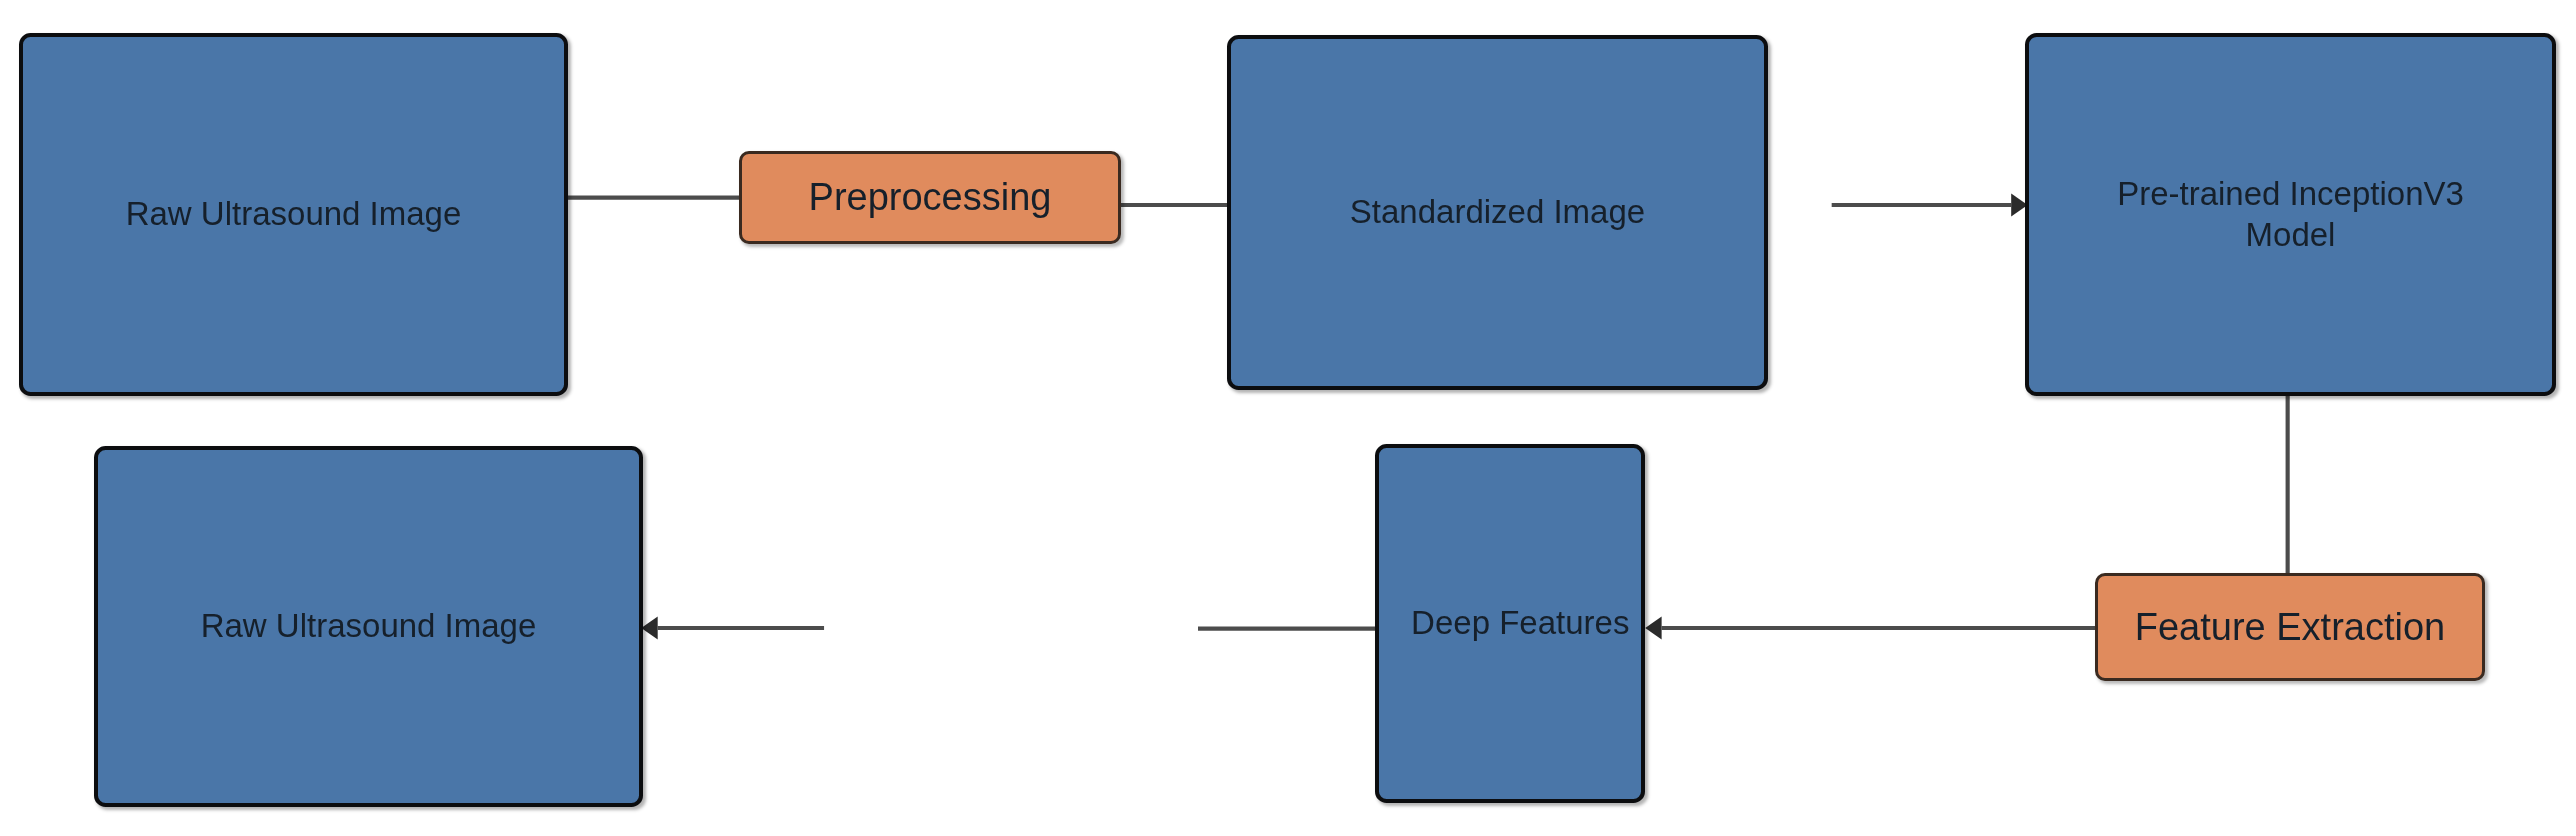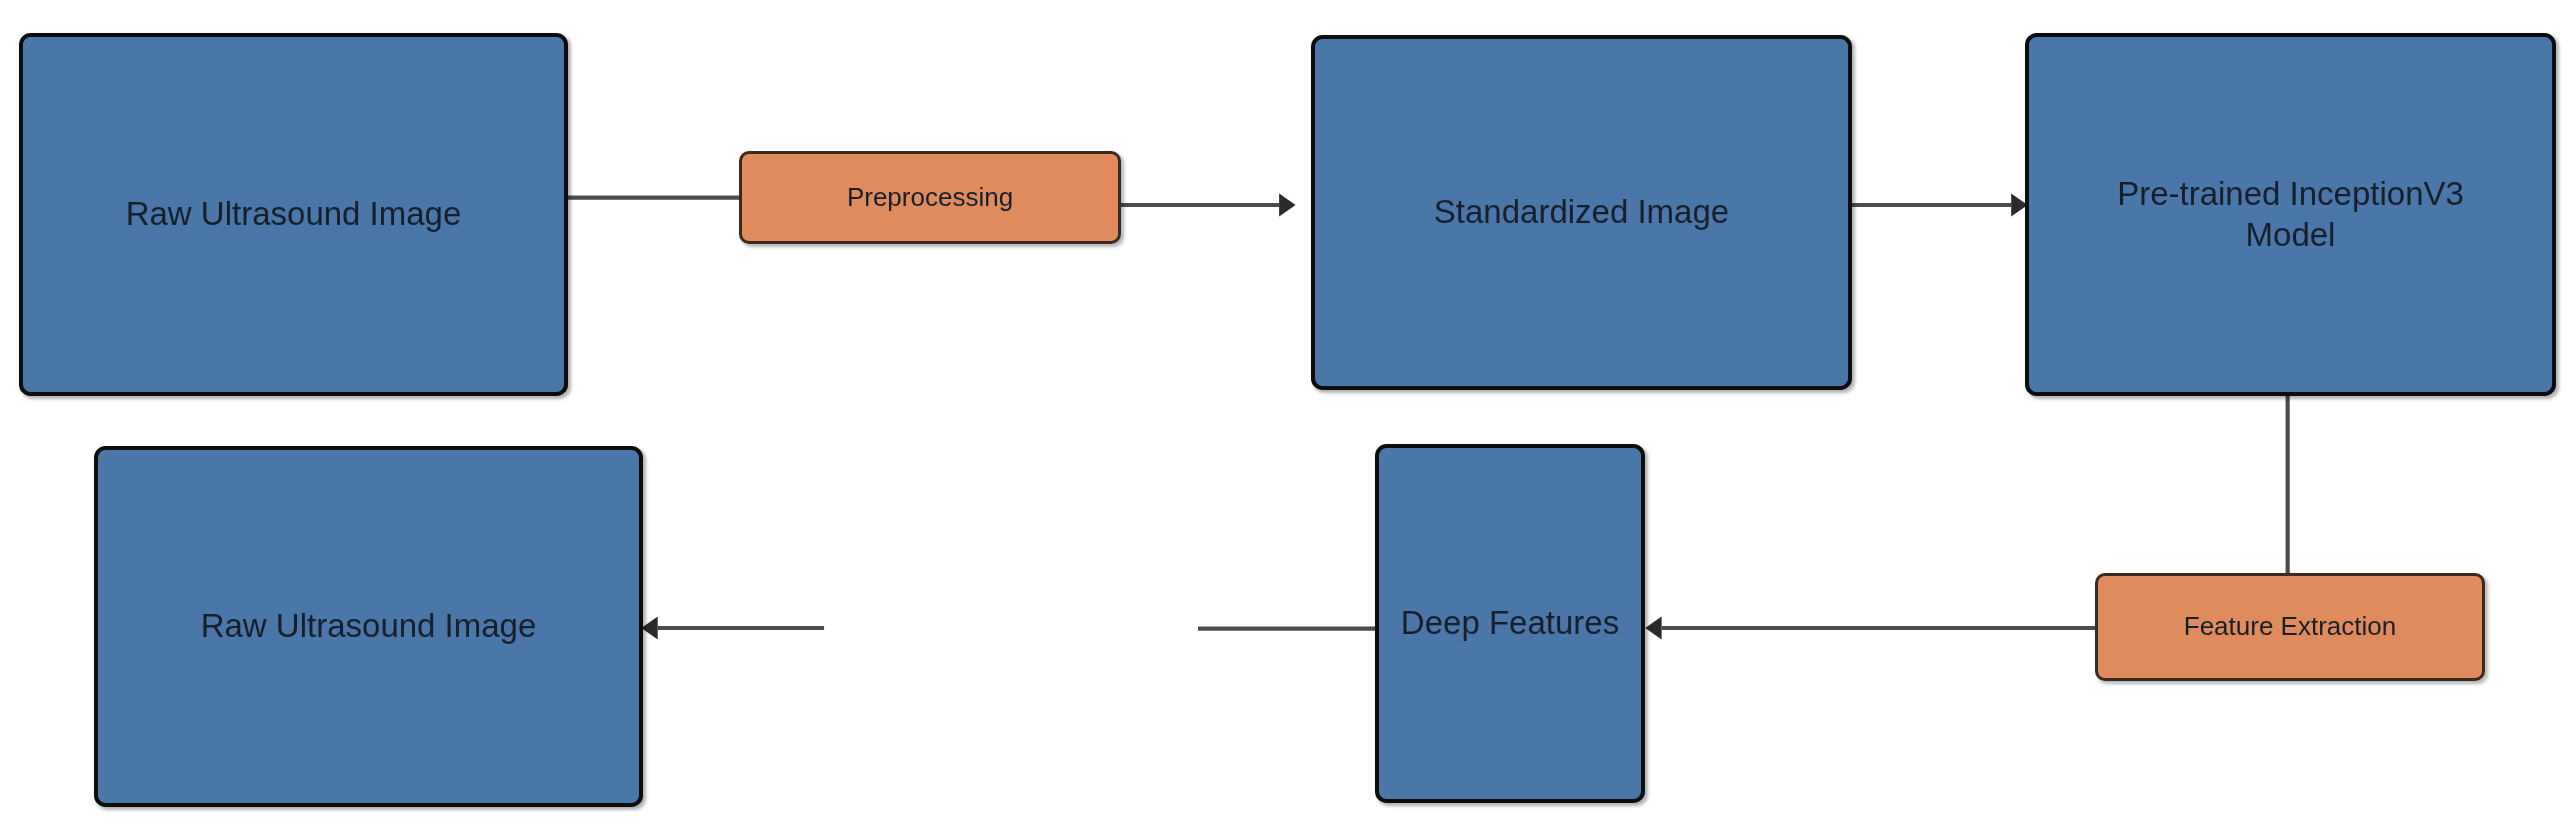--- a/index.html
+++ b/index.html
@@ -43,21 +43,21 @@
     border: 4.1px solid #0c0d0f;
     border-radius: 11.6px;
     font-size: 33px;
     box-shadow: 2.5px 2.5px 3.3px rgba(0,0,0,0.30);
   }
 
   .node.process-node {
     background: #e08b5d;
     border: 3.3px solid #3a2a20;
     border-radius: 10px;
-    font-size: 26px;
+    font-size: 38px;
     box-shadow: 2.5px 2.5px 3.3px rgba(0,0,0,0.28);
   }
 
   
   .edge {
     position: absolute;
     pointer-events: none;
   }
   .edge svg { display: block; overflow: visible; }
 </style>
@@ -113,34 +113,34 @@
   </div>
 
   <div class="node data-node" style="left:19px; top:33px; width:549px; height:363px;">
     <span class="label">Raw Ultrasound Image</span>
   </div>
 
   <div class="node process-node" style="left:739px; top:151px; width:382px; height:93px;">
     <span class="label">Preprocessing</span>
   </div>
 
-  <div class="node data-node" style="left:1311px; top:35px; width:541px; height:355px;">
+  <div class="node data-node" style="left:1227px; top:35px; width:541px; height:355px;">
     <span class="label">Standardized Image</span>
   </div>
 
   <div class="node data-node" style="left:2025px; top:33px; width:531px; height:363px;align-items:center;">
     <span class="label">Pre-trained InceptionV3
 Model</span>
   </div>
 
   <div class="node process-node" style="left:2095px; top:573px; width:390px; height:108px;">
     <span class="label">Feature Extraction</span>
   </div>
 
-  <div class="node data-node" style="left:1375px; top:444px; width:270px; height:359px;">
+  <div class="node data-node" style="left:1375px; top:444px; width:270px; height:359px;justify-content:flex-end;">
     <span class="label">Deep Features</span>
   </div>
 
 
   <div class="node data-node" style="left:94px; top:446px; width:549px; height:361px;">
     <span class="label">Raw Ultrasound Image</span>
   </div>
 
 </div>
 

